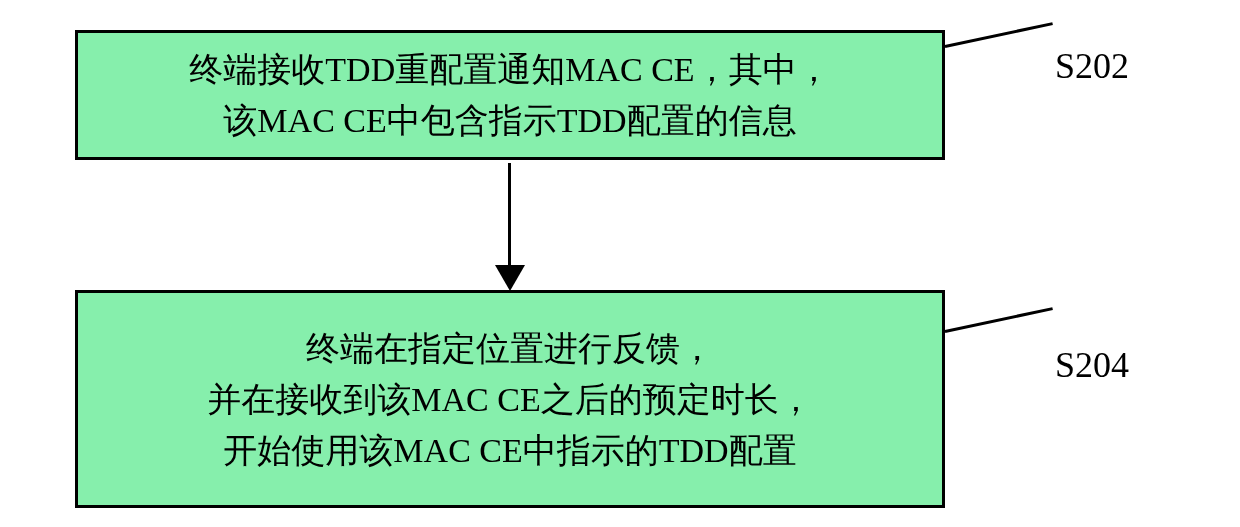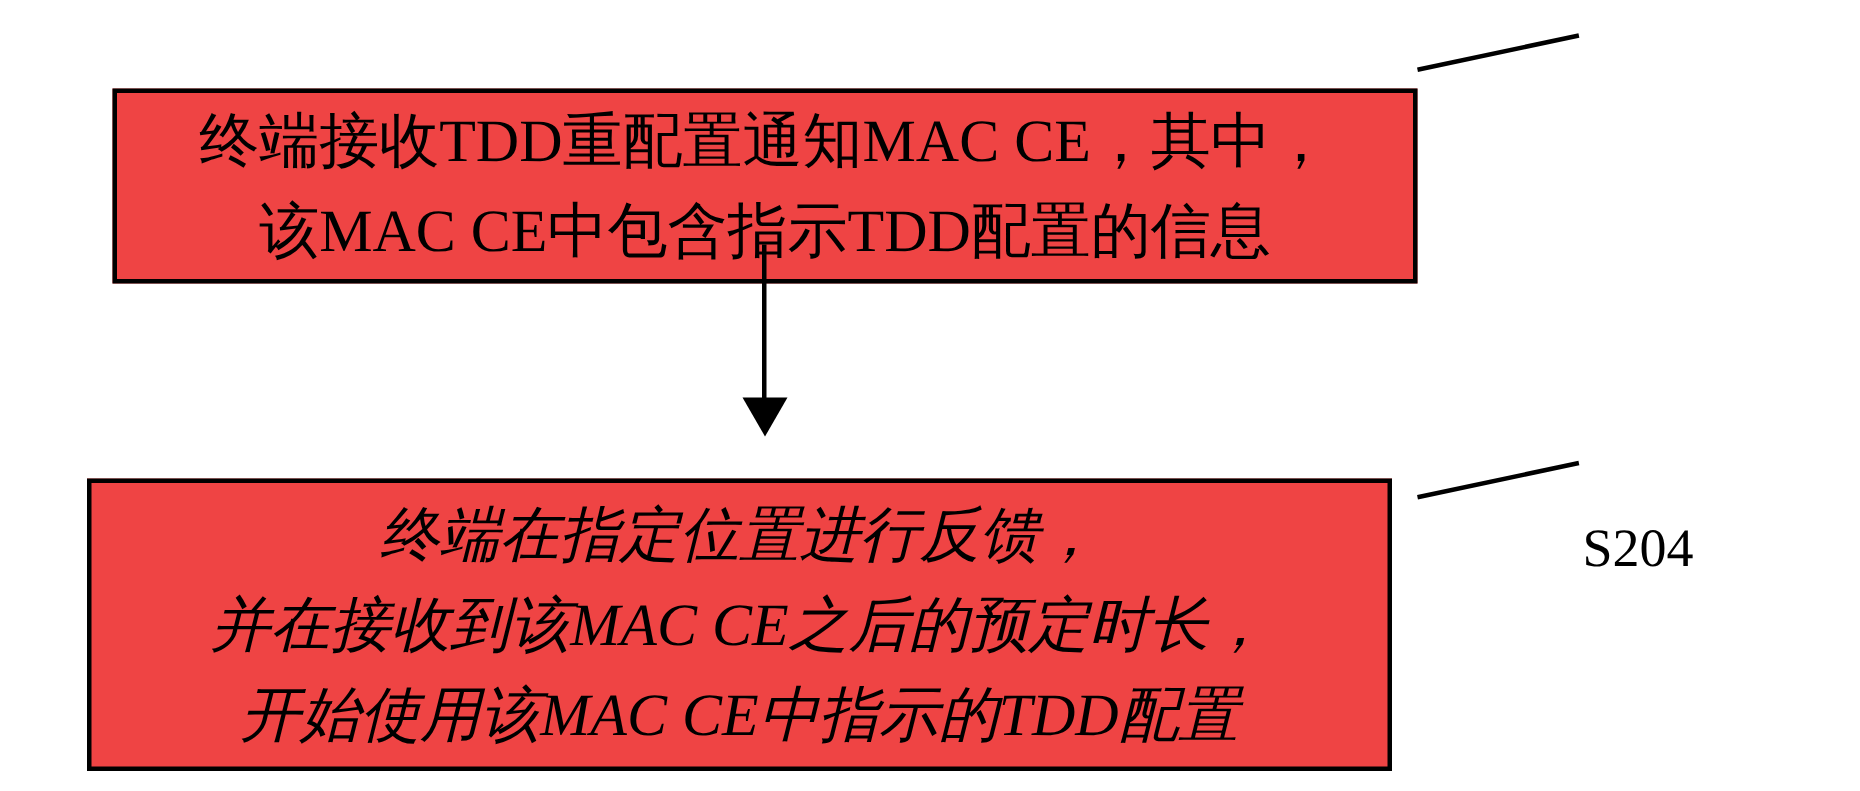--- a/index.html
+++ b/index.html
@@ -11,42 +11,40 @@
       position: relative;
     }
     .flowchart {
       position: relative;
       width: 100%;
       height: 100%;
     }
     .box {
       position: absolute;
       border: 3px solid #000;
-      background: #ef4444;
+      background: #86efac;
       display: flex;
       align-items: center;
       justify-content: center;
       text-align: center;
-      font-size: 40px;
+      font-size: 34px;
       line-height: 1.5;
       padding: 10px 20px;
-      margin-top: 29px;
     }
     .box1 {
       left: 75px;
       top: 30px;
       width: 870px;
       height: 130px;
     }
     .box2 {
-      left: 58px;
+      left: 75px;
       top: 290px;
       width: 870px;
-      height: 195px;
-      font-style: italic;
+      height: 218px;
     }
     .label {
       position: absolute;
       font-size: 36px;
       font-family: "Times New Roman", serif;
     }
     .label1 {
       left: 1055px;
       top: 45px;
     }
@@ -96,20 +94,21 @@
   </style>
 </head>
 <body>
 
 <div class="flowchart">
 
   <div class="box box1">
     <span>终端接收TDD重配置通知MAC CE，其中，<br>该MAC CE中包含指示TDD配置的信息</span>
   </div>
   <div class="leader leader1"></div>
+  <div class="label label1">S202</div>
 
   <div class="arrow-line"></div>
   <div class="arrow-head"></div>
 
   <div class="box box2">
     <span>终端在指定位置进行反馈，<br>并在接收到该MAC CE之后的预定时长，<br>开始使用该MAC CE中指示的TDD配置</span>
   </div>
   <div class="leader leader2"></div>
   <div class="label label2">S204</div>
 

